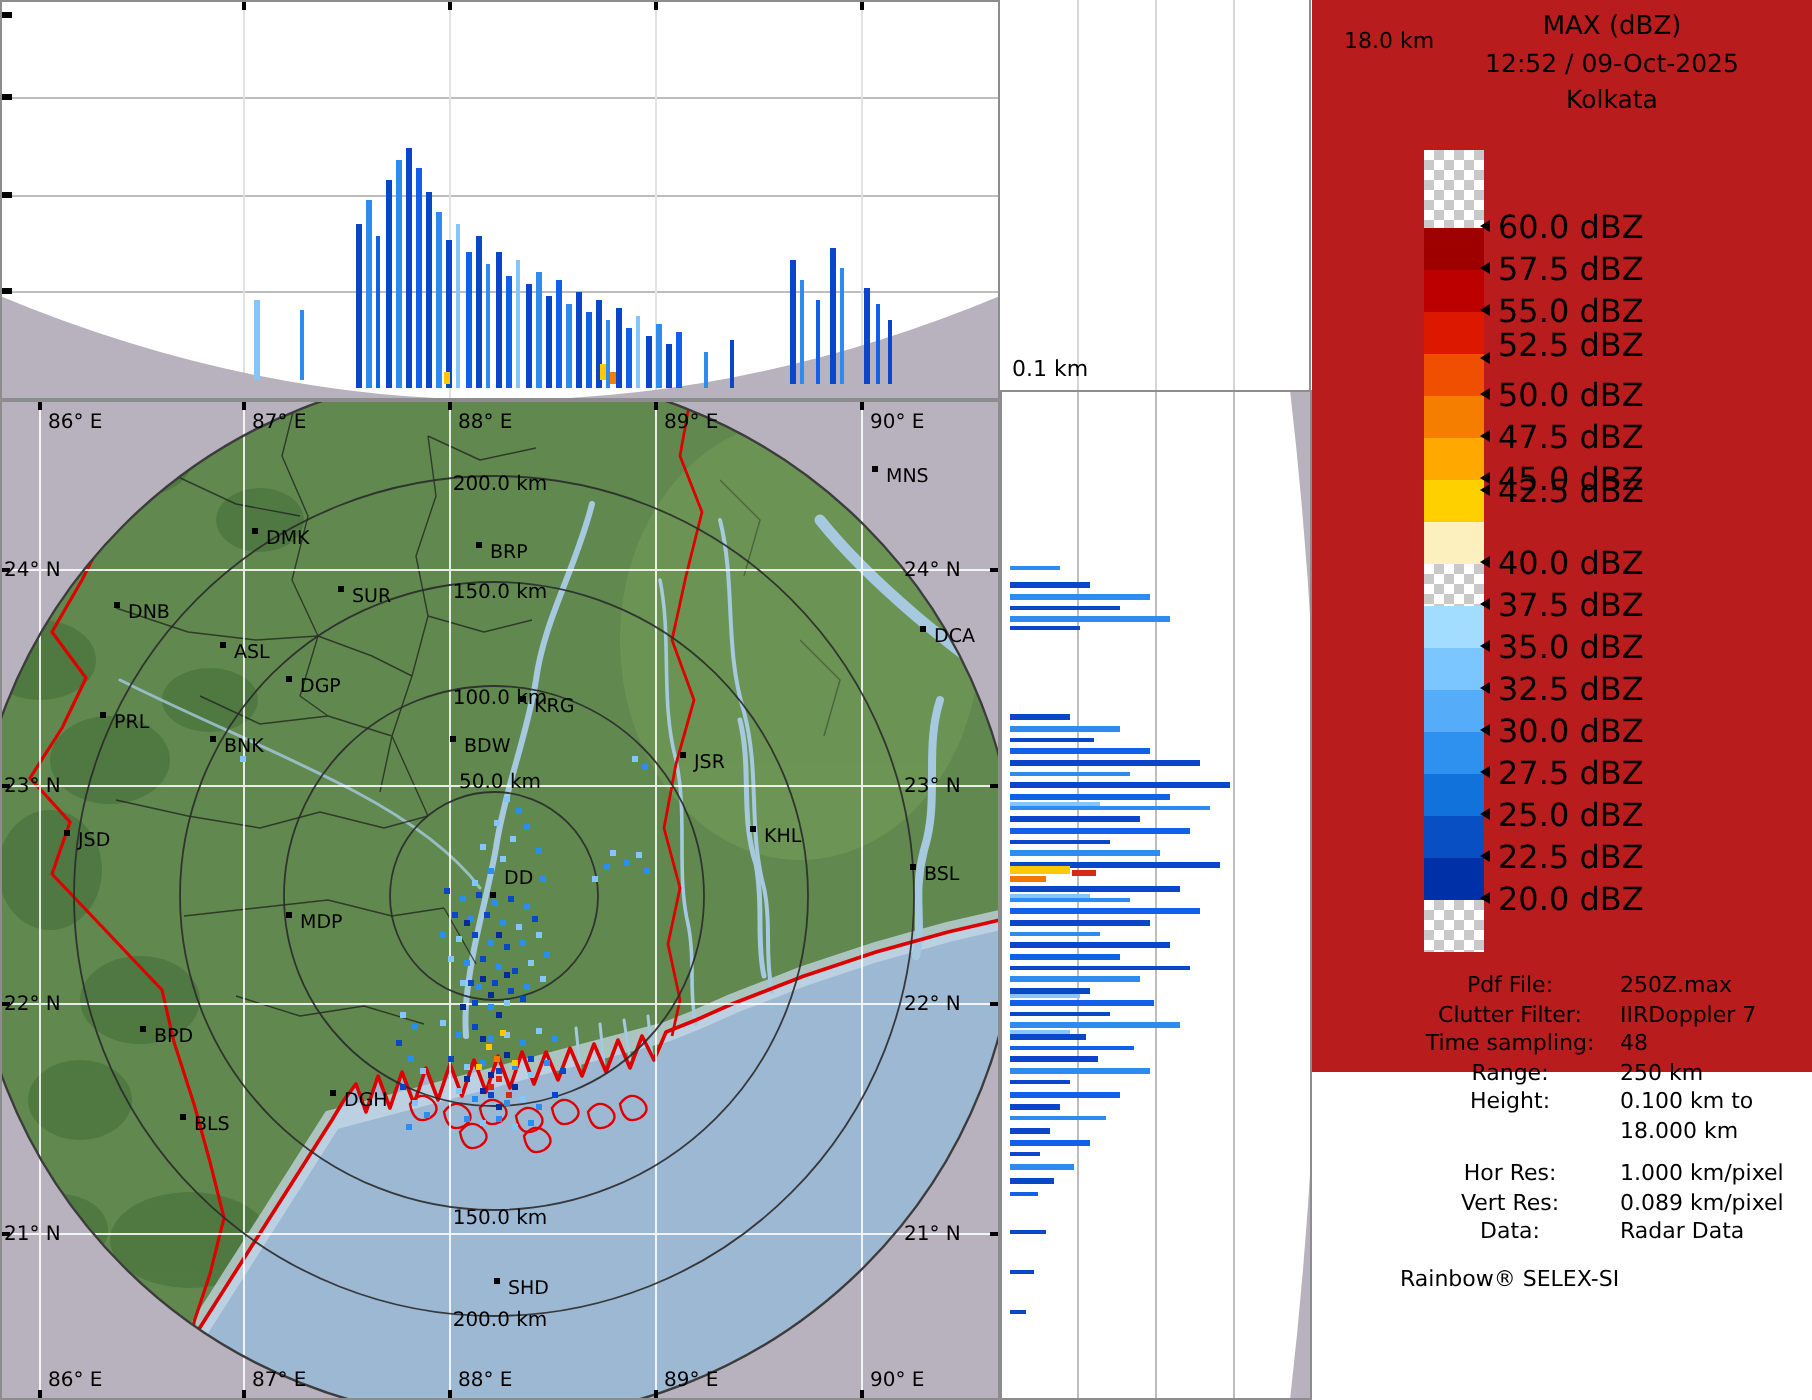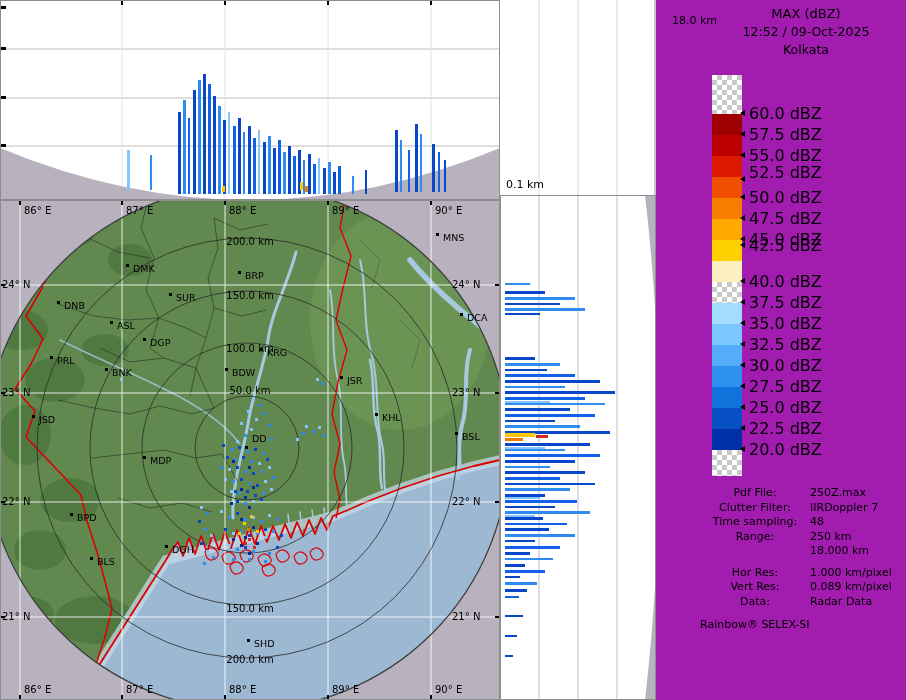--- a/index.html
+++ b/index.html
@@ -1,21 +1,21 @@
 <!DOCTYPE html>
 <html><head>
 <meta charset="utf-8">
 <style>
   html,body{margin:0;padding:0;background:#fff;}
   body{font-family:"DejaVu Sans",sans-serif;color:#000;}
   #root{position:relative;width:906px;height:700px;background:#fff;overflow:hidden;}
   .panel{position:absolute;}
   .abs-label{position:absolute;font-size:11px;color:#000;z-index:6;white-space:nowrap;}
   
-  .legend{position:absolute;left:656px;top:0;width:250px;height:700px;background:#a21caf;}
+  .legend{position:absolute;left:656px;top:0;width:250px;height:536px;background:#b91c1c;}
   .legend-head{position:absolute;left:50px;top:6px;width:200px;text-align:center;}
   .legend-title{font-size:13px;margin-bottom:3px;}
   .legend-time{font-size:12.5px;margin-bottom:3px;}
   .legend-station{font-size:12.5px;}
   .cb-block{position:absolute;left:56px;width:30px;}
   .checker{background:repeating-conic-gradient(#c9c9c9 0% 25%, #ffffff 0% 50%);background-size:10px 10px;}
   .cb-label{position:absolute;left:84px;height:12px;display:flex;align-items:center;font-size:16px;white-space:nowrap;}
   .tick-arrow{width:0;height:0;border-top:3px solid transparent;border-bottom:3px solid transparent;border-right:5px solid #000;display:inline-block;margin-right:4px;}
   .info{position:absolute;left:44px;top:486px;width:206px;font-size:11px;}
   .info-row{display:flex;line-height:14.5px;}
@@ -656,20 +656,24 @@
         </div>
       <div class="info-row">
           <span class="info-label">Time sampling:</span>
           <span class="info-value">48</span>
         </div>
       <div class="info-row">
           <span class="info-label">Range:</span>
           <span class="info-value">250 km</span>
         </div>
       <div class="info-row">
+          <span class="info-label">Height:</span>
+          <span class="info-value">0.100 km to</span>
+        </div>
+      <div class="info-row">
           <span class="info-label"></span>
           <span class="info-value">18.000 km</span>
         </div>
       <div class="info-spacer"></div>
       <div class="info-row">
           <span class="info-label">Hor Res:</span>
           <span class="info-value">1.000 km/pixel</span>
         </div>
       <div class="info-row">
           <span class="info-label">Vert Res:</span>

